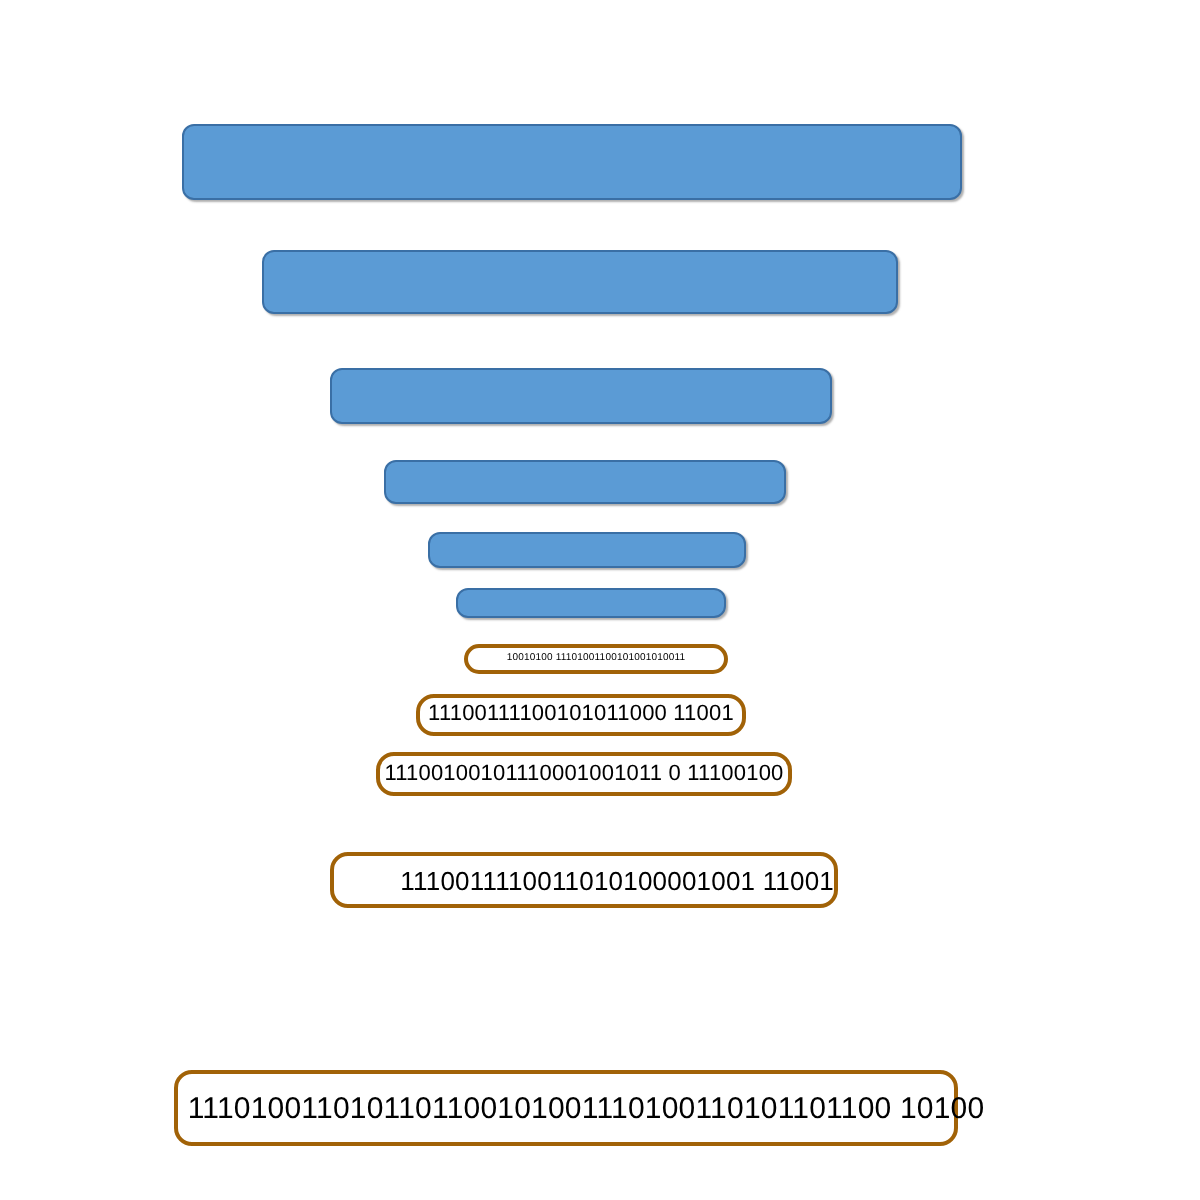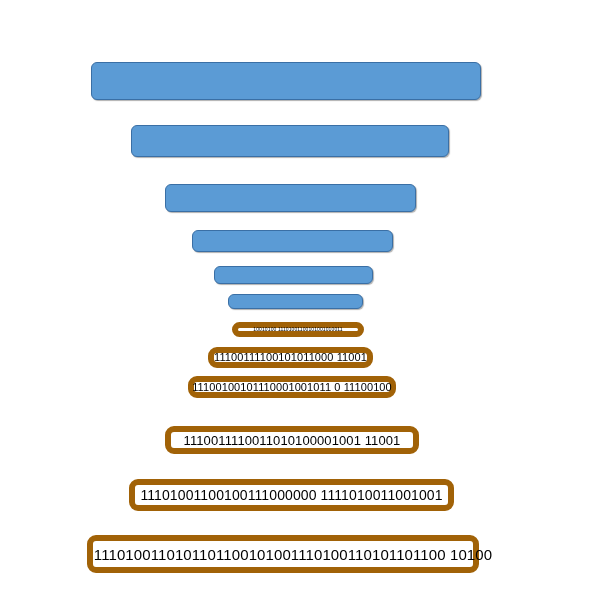--- a/index.html
+++ b/index.html
@@ -35,21 +35,21 @@
   .bar.filled {
     background: #5b9bd5;
     border: 1px solid #3a6fa5;
     border-radius: 6px;
     box-shadow: 1px 1px 1px rgba(80, 80, 80, 0.45);
   }
 
   
   .bar.outlined {
     background: #ffffff;
-    border: 6px solid #a16207;
+    border: 2px solid #a16207;
     border-radius: 9px;
     color: #000000;
     letter-spacing: 0.1px;
   }
 
   .bar-label {
     display: block;
     line-height: 1;
     text-align: center;
   }
@@ -66,22 +66,19 @@
     <div class="bar filled" style="left: 228px; top: 294px; width: 135px; height: 15px;"></div>
     <div class="bar outlined" style="left: 232px; top: 322px; width: 132px; height: 15px;">
       <span class="bar-label" style="font-size: 5px;">10010100 11101001100101001010011</span>
     </div>
     <div class="bar outlined" style="left: 208px; top: 347px; width: 165px; height: 21px;">
       <span class="bar-label" style="font-size: 11px;">11100111100101011000 11001</span>
     </div>
     <div class="bar outlined" style="left: 188px; top: 376px; width: 208px; height: 22px;">
       <span class="bar-label" style="font-size: 11px;">11100100101110001001011 0 11100100</span>
     </div>
-    <div class="bar outlined" style="left: 165px; top: 426px; width: 254px; height: 28px;">
+    <div class="bar outlined" style="left: 165px; top: 426px; width: 254px; height: 28px; justify-content: flex-end;">
       <span class="bar-label" style="font-size: 13px;">1110011110011010100001001 11001</span>
-    </div>
-    <div class="bar outlined" style="left: 129px; top: 479px; width: 325px; height: 32px;">
-      <span class="bar-label" style="font-size: 14px;">11101001100100111000000 1111010011001001</span>
     </div>
     <div class="bar outlined" style="left: 87px; top: 535px; width: 392px; height: 38px; padding-left: 20px;">
       <span class="bar-label" style="font-size: 15px;">1110100110101101100101001110100110101101100 10100</span>
     </div>
   </div>
 
 </body></html>

